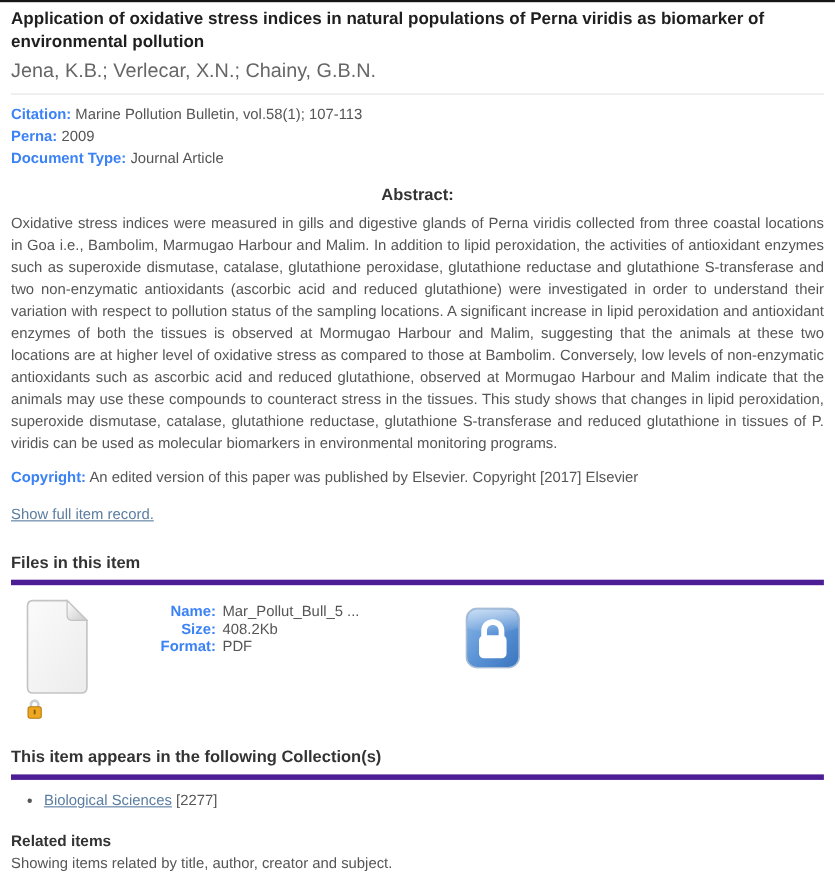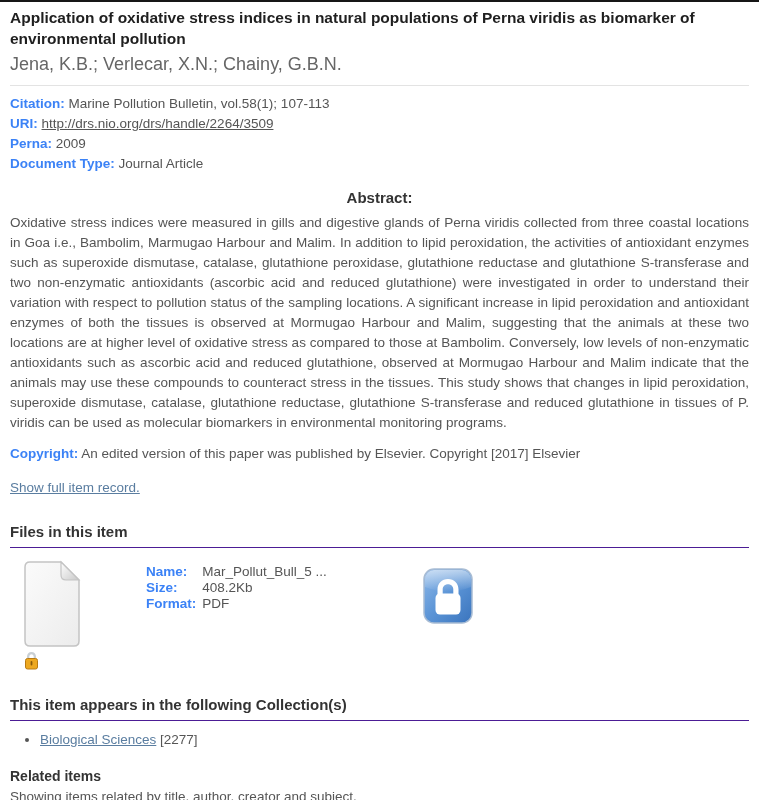--- a/index.html
+++ b/index.html
@@ -46,37 +46,37 @@
     max-width: 742px;
   }
   .copyright-row { margin-top: 11px; line-height: 20px; }
   .show-record { display: inline-block; margin-top: 16px; }
   h2.section-heading {
     margin-top: 28px;
     font-size: 15px;
     font-weight: bold;
     color: #333;
     padding-bottom: 7px;
-    border-bottom: 1px solid #4c1d95;
+    border-bottom: 5px solid #4c1d95;
   }
   
   .file-row { display: flex; margin-top: 12px; align-items: flex-start; }
   .file-thumb-col { width: 62px; margin-left: 12px; }
   .file-icon { display: block; }
   .mini-lock { display: block; margin-top: 3px; margin-left: 2px; }
   .file-meta {
     display: grid;
     grid-template-columns: max-content max-content;
     column-gap: 6px;
     row-gap: 1px;
     margin-left: 62px;
     margin-top: 4px;
     line-height: 15px;
   }
-  .file-meta .meta-label { }
+  .file-meta .meta-label { text-align: right; }
   .blue-lock-btn {
     margin-left: 96px;
     margin-top: 8px;
     border: none;
     background: none;
     cursor: pointer;
     padding: 0;
   }
   
   ul.collections { margin-top: 9px; padding-left: 30px; }
@@ -100,24 +100,20 @@
 <div class="authors">Jena, K.B.; Verlecar, X.N.; Chainy, G.B.N.</div>
 
 <hr class="rule">
 
 <div class="meta-block">
   <div class="meta-row">
     <span class="meta-label">Citation:</span>
     <span class="meta-value">Marine Pollution Bulletin, vol.58(1); 107-113</span>
   </div>
   <div class="meta-row">
-    <span class="meta-label">URI:</span>
-    <a class="meta-value">http://drs.nio.org/drs/handle/2264/3509</a>
-  </div>
-  <div class="meta-row">
     <span class="meta-label">Perna:</span>
     <span class="meta-value">2009</span>
   </div>
   <div class="meta-row">
     <span class="meta-label">Document Type:</span>
     <span class="meta-value">Journal Article</span>
   </div>
 </div>
 
 <div class="section-label">Abstract:</div>

